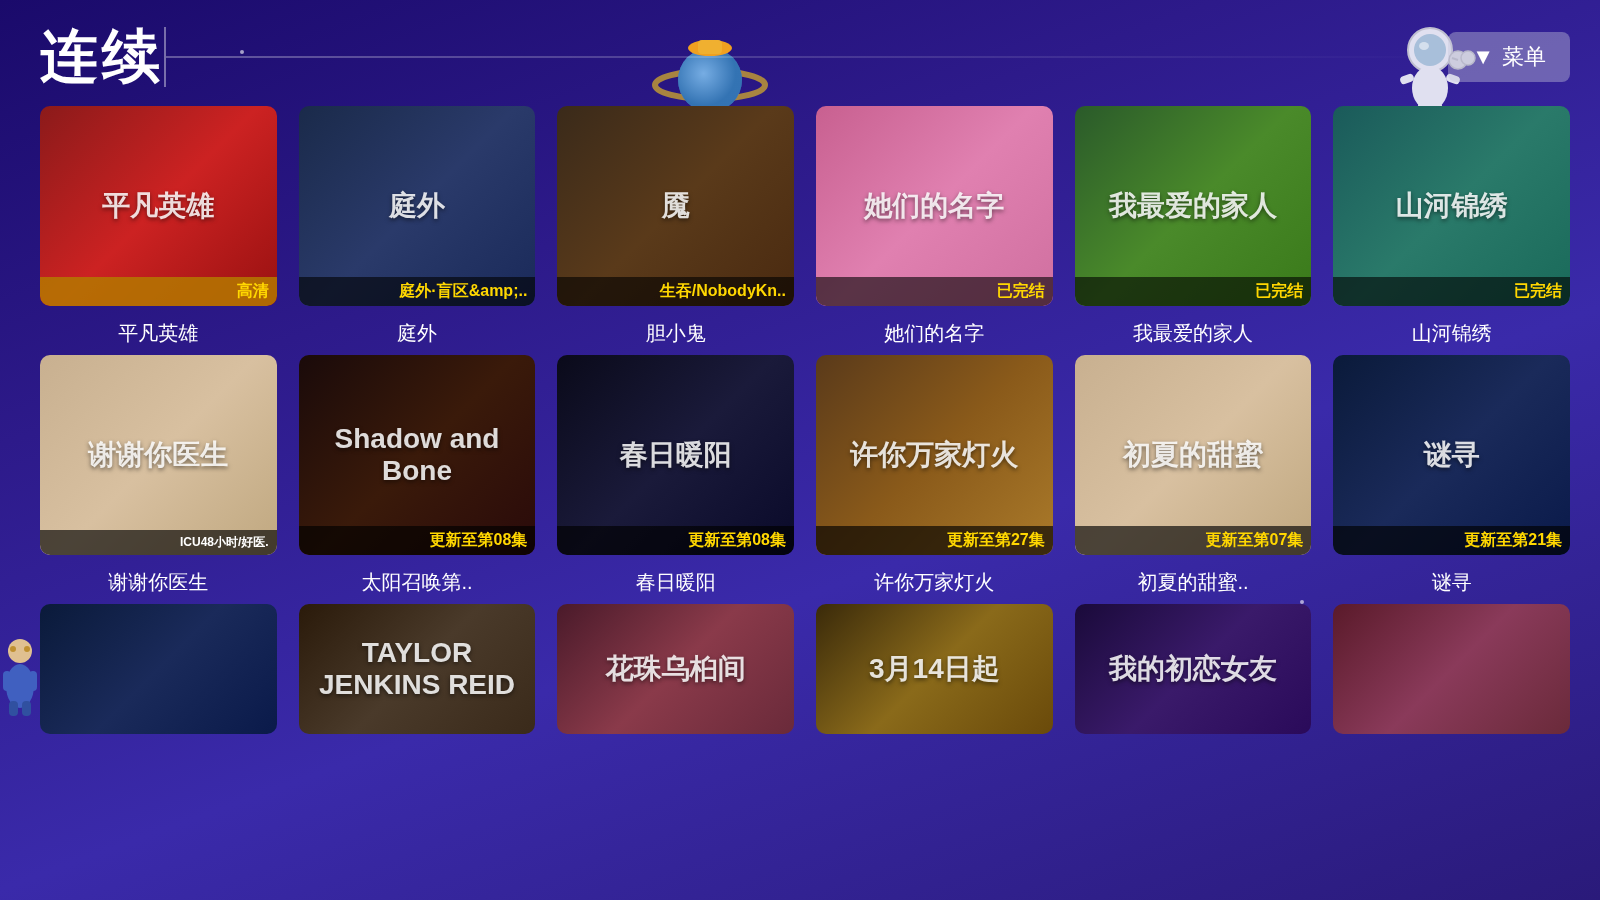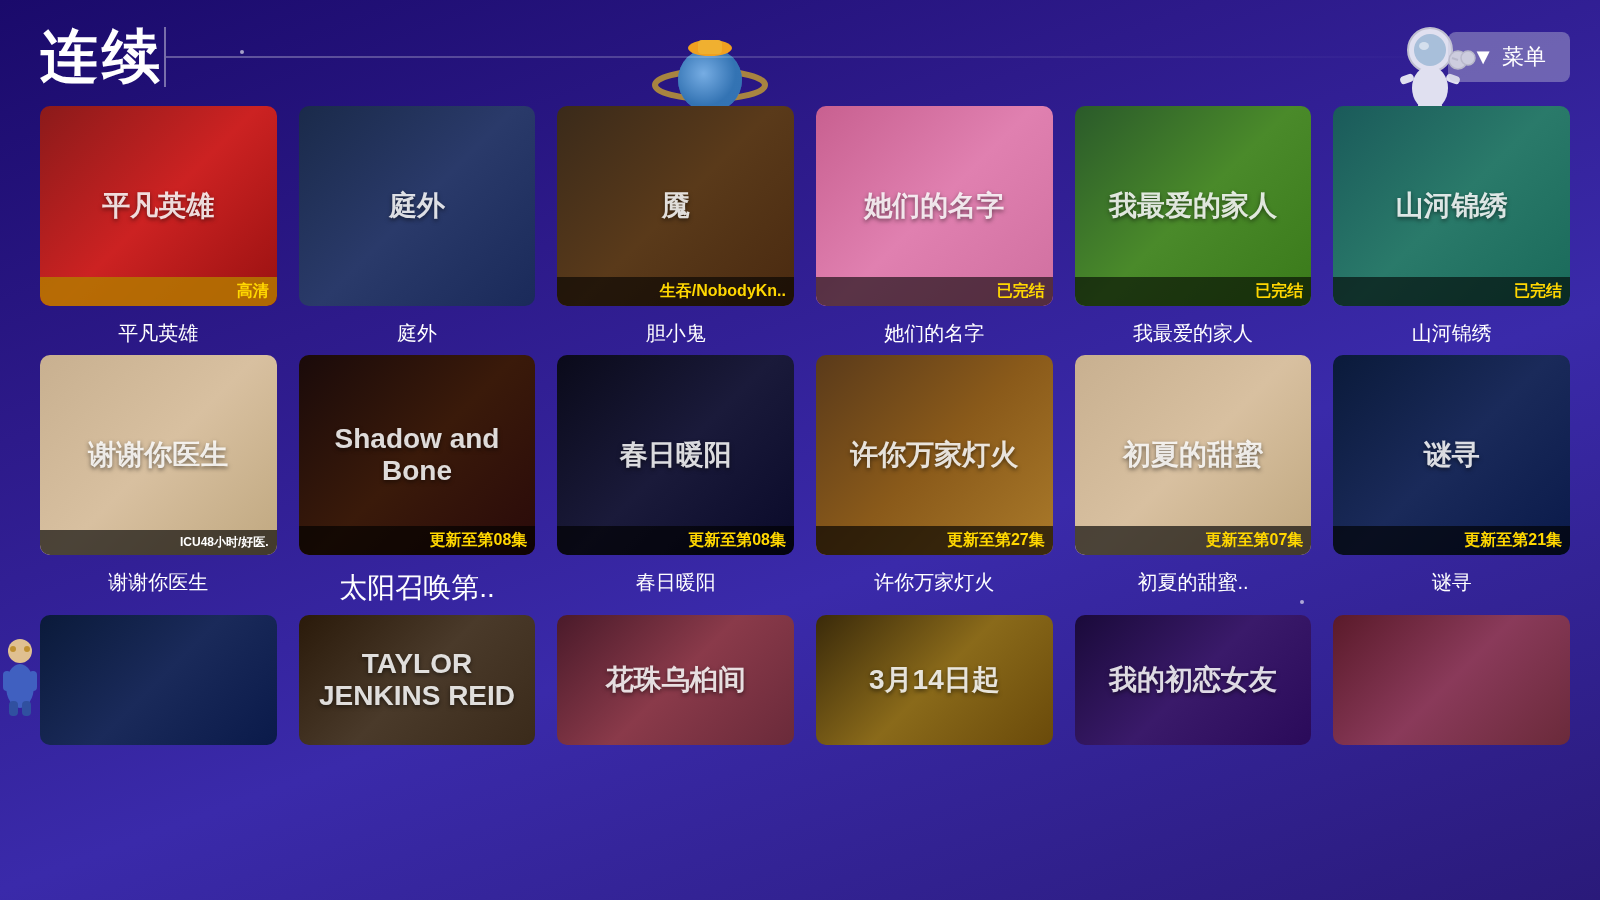--- a/index.html
+++ b/index.html
@@ -260,20 +260,21 @@
   <div class="grid-row" id="row1-el">
       <div class="card">
         <div class="card-img bg-red">
           <div class="card-inner-text">平凡英雄</div>
           <div class="card-badge badge-gold">高清</div>
         </div>
       </div>
       <div class="card">
         <div class="card-img bg-dark-blue">
           <div class="card-inner-text">庭外</div>
+          <div class="card-badge badge-done">庭外·盲区&amp;amp;..</div>
         </div>
       </div>
       <div class="card">
         <div class="card-img bg-brown-dark">
           <div class="card-inner-text">魇</div>
           <div class="card-badge badge-done">生吞/NobodyKn..</div>
         </div>
       </div>
       <div class="card">
         <div class="card-img bg-pink-light">
@@ -338,21 +339,21 @@
       <div class="card">
         <div class="card-img bg-blue-drama">
           <div class="card-inner-text">谜寻</div>
           <div class="card-badge badge-update">更新至第21集</div>
         </div>
       </div>
     </div>
 
   <div class="grid-row" id="row2-titles-el" style="margin-bottom:8px;">
       <div style="flex: 1 1 0%; text-align: center; font-size: 20px; color: rgb(255, 255, 255); white-space: nowrap; overflow: hidden; text-overflow: ellipsis;">谢谢你医生</div>
-      <div style="flex: 1 1 0%; text-align: center; font-size: 28px; color: rgb(255, 255, 255); white-space: nowrap; overflow: hidden; text-overflow: ellipsis;">太阳召唤第..</div>
+      <div style="flex: 1 1 0%; text-align: center; font-size: 20px; color: rgb(255, 255, 255); white-space: nowrap; overflow: hidden; text-overflow: ellipsis;">太阳召唤第..</div>
       <div style="flex: 1 1 0%; text-align: center; font-size: 20px; color: rgb(255, 255, 255); white-space: nowrap; overflow: hidden; text-overflow: ellipsis;">春日暖阳</div>
       <div style="flex: 1 1 0%; text-align: center; font-size: 20px; color: rgb(255, 255, 255); white-space: nowrap; overflow: hidden; text-overflow: ellipsis;">许你万家灯火</div>
       <div style="flex: 1 1 0%; text-align: center; font-size: 20px; color: rgb(255, 255, 255); white-space: nowrap; overflow: hidden; text-overflow: ellipsis;">初夏的甜蜜..</div>
       <div style="flex: 1 1 0%; text-align: center; font-size: 20px; color: rgb(255, 255, 255); white-space: nowrap; overflow: hidden; text-overflow: ellipsis;">谜寻</div>
     </div>
 
   <div class="grid-row partial" id="row3-el">
       <div class="card">
         <div class="card-img bg-scifi"></div>
       </div>

